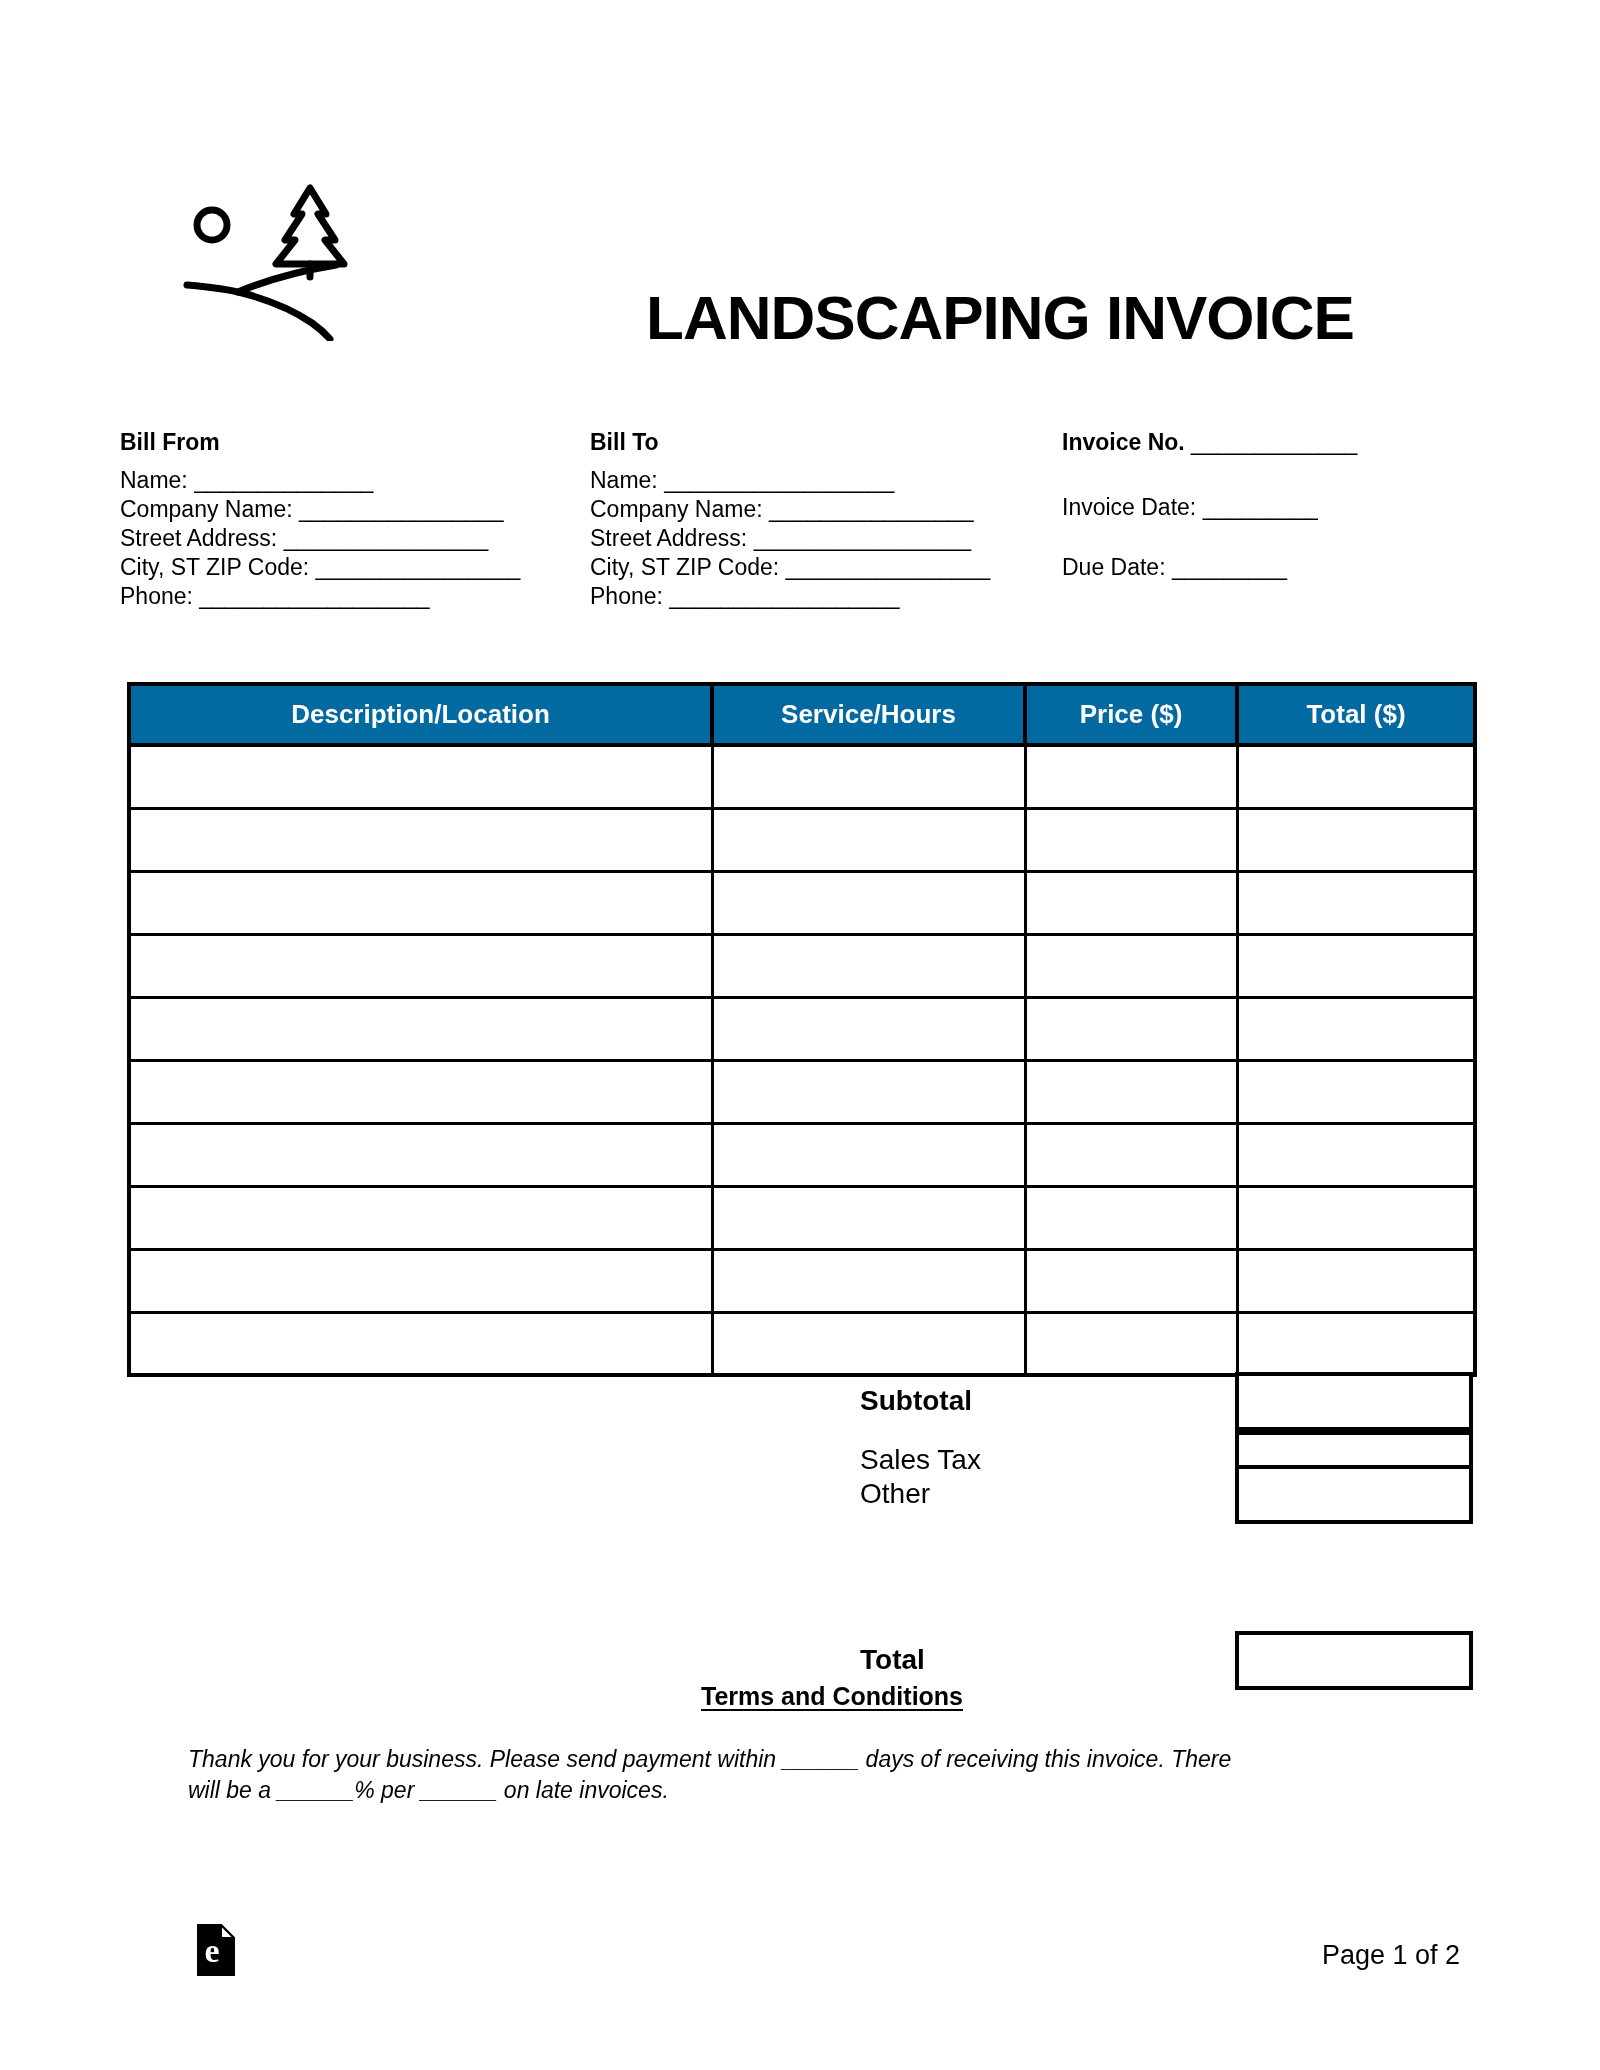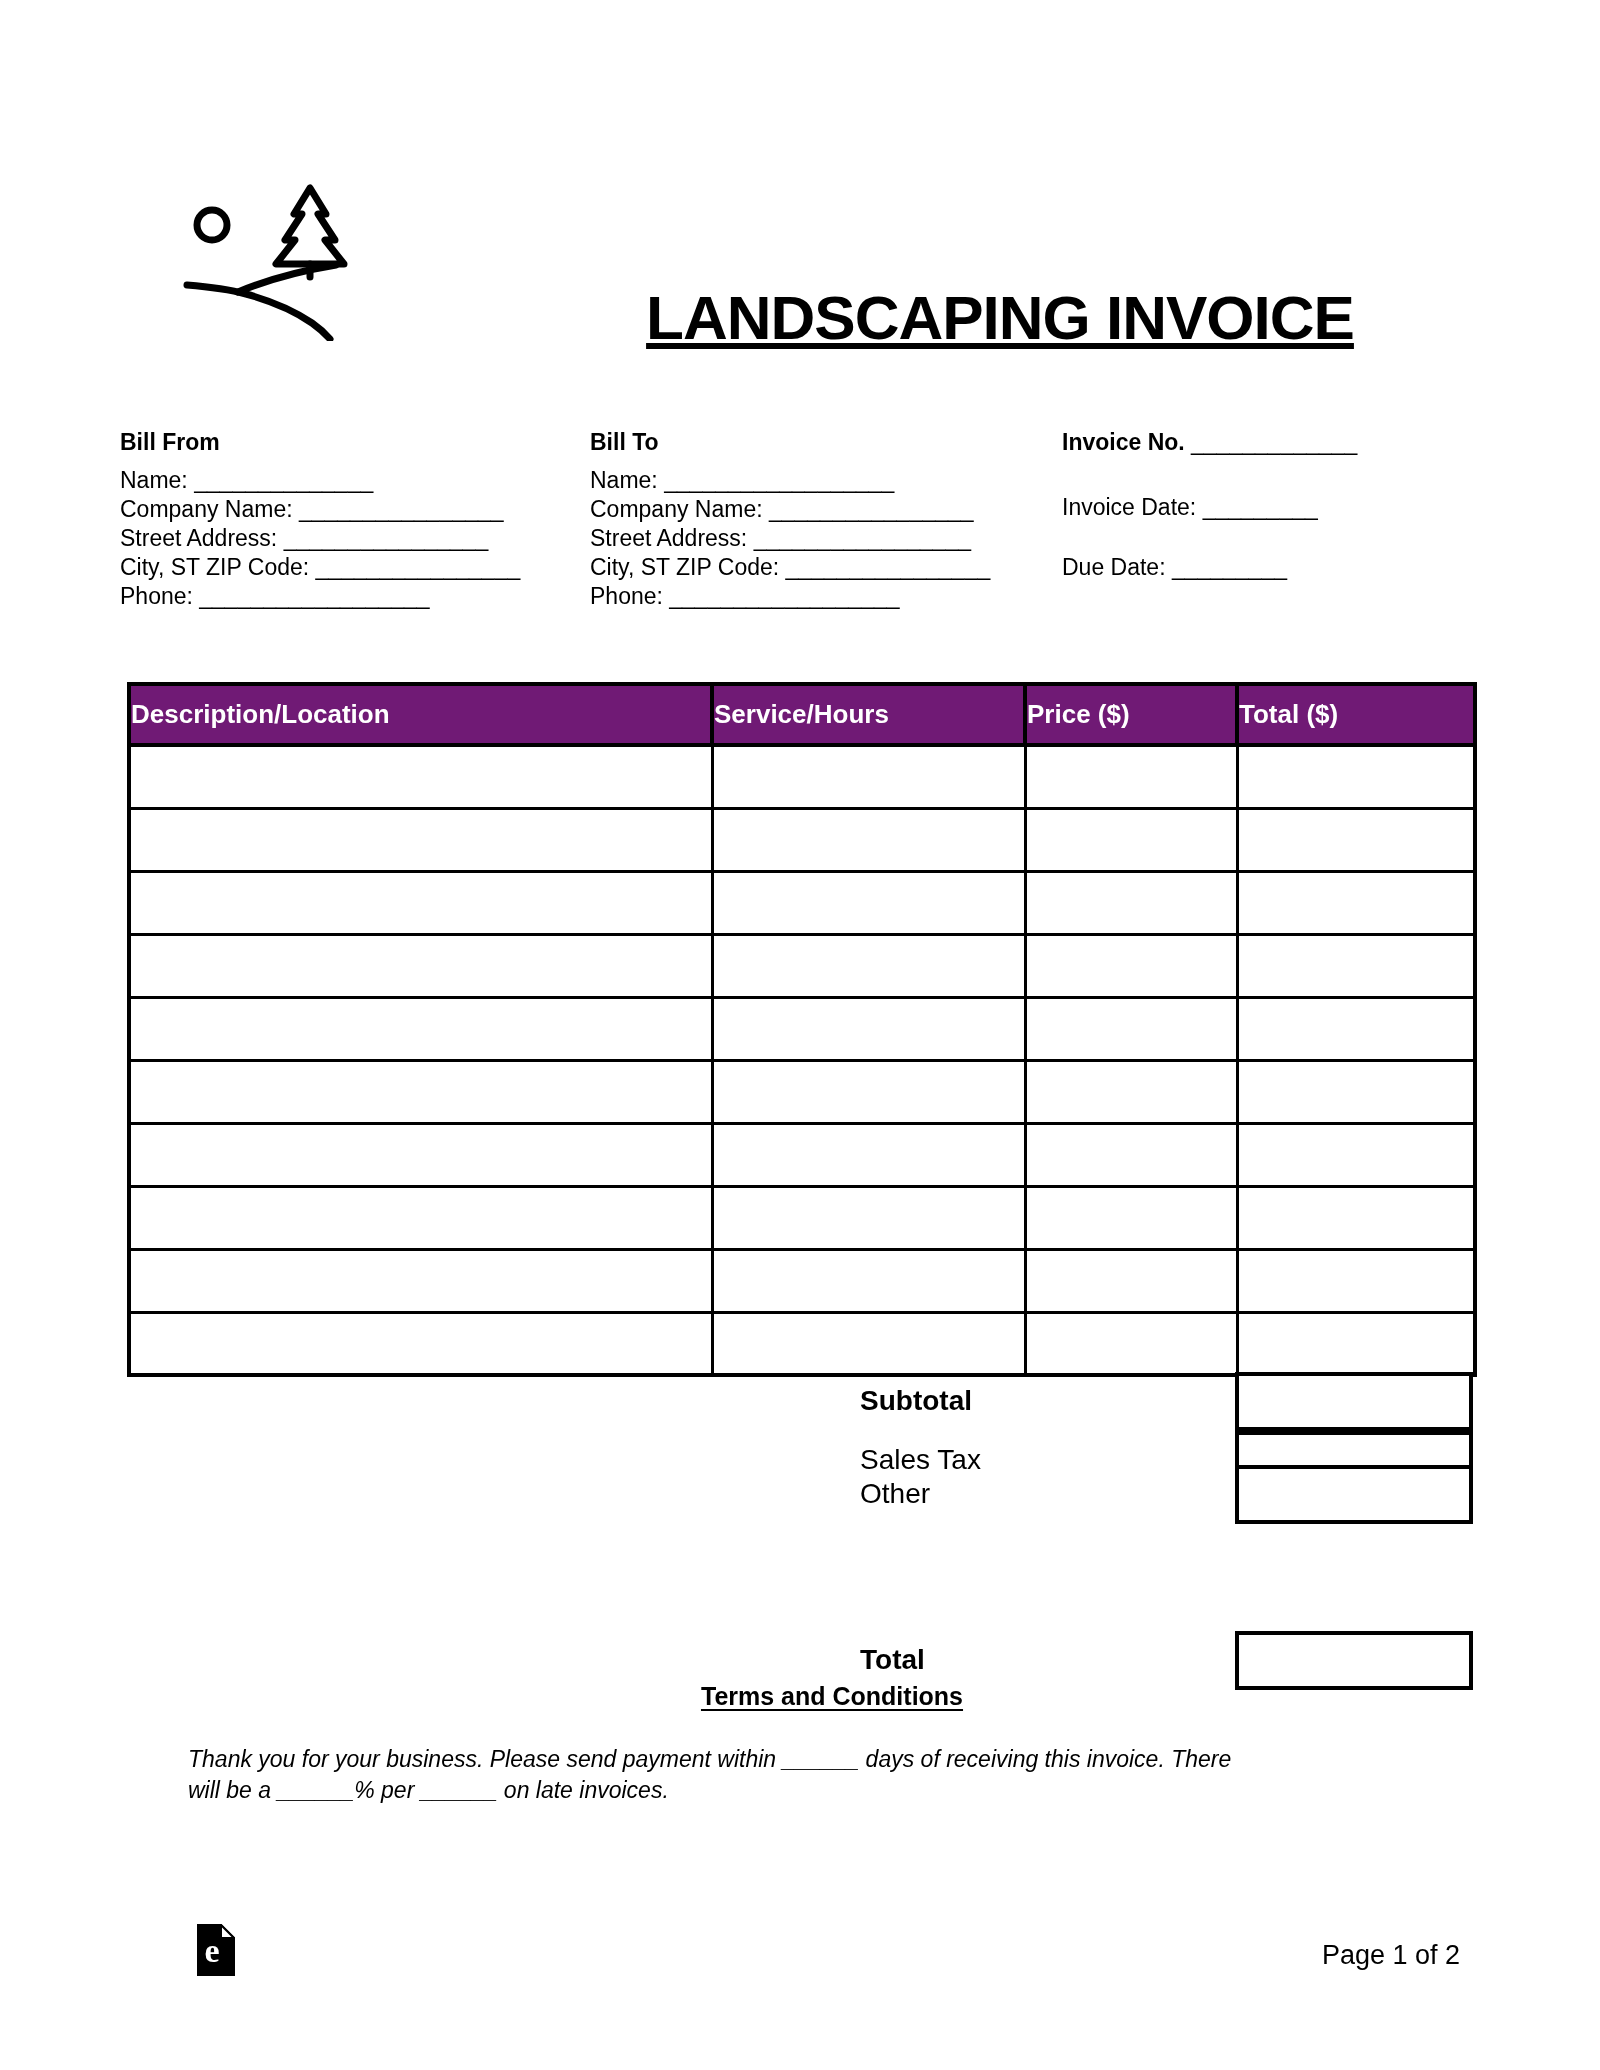--- a/index.html
+++ b/index.html
@@ -14,21 +14,21 @@
   }
 
   
   .logo { position:absolute; left:146px; top:146px; width:205px; height:195px; }
 
   
   .title {
     position:absolute; left:400px; top:287px; width:1200px;
     text-align:center;
     font-size:62px; font-weight:bold; letter-spacing:-1px;
-    line-height:62px; white-space:nowrap;text-decoration:underline;
+    line-height:62px; white-space:nowrap;
   }
 
   
   .info-col { position:absolute; top:428px; font-size:23px; line-height:29px; }
   .info-col .heading { font-weight:bold; margin-bottom:9px; }
   .bill-from { left:120px; width:455px; }
   .bill-to   { left:590px; width:455px; }
   .inv-meta  { left:1062px; width:430px; }
   .inv-meta .meta-line-1 { margin-bottom:36px; }
   .inv-meta .meta-line-2 { margin-bottom:31px; }
@@ -38,22 +38,22 @@
   
   .items-table {
     position:absolute; left:127px; top:682px; width:1346px;
     border-collapse:collapse; table-layout:fixed;
     border:4px solid #000;
   }
   .items-table th, .items-table td { border:3px solid #000; padding:0; }
   .items-table thead tr { height:61px; }
   .items-table tbody tr { height:63px; }
   .items-table th {
-    background:#701a75; color:#ffffff;
-    font-size:26px; font-weight:bold; text-align:left; vertical-align:middle;
+    background:#0369a1; color:#ffffff;
+    font-size:26px; font-weight:bold; text-align:center; vertical-align:middle;
     border:4px solid #000;
   }
   .col-desc  { width:583px; }
   .col-serv  { width:313px; }
   .col-price { width:212px; }
   .col-total { width:238px; }
   .items-table td { background:#ffffff; }
 
   
   .sum-label {

